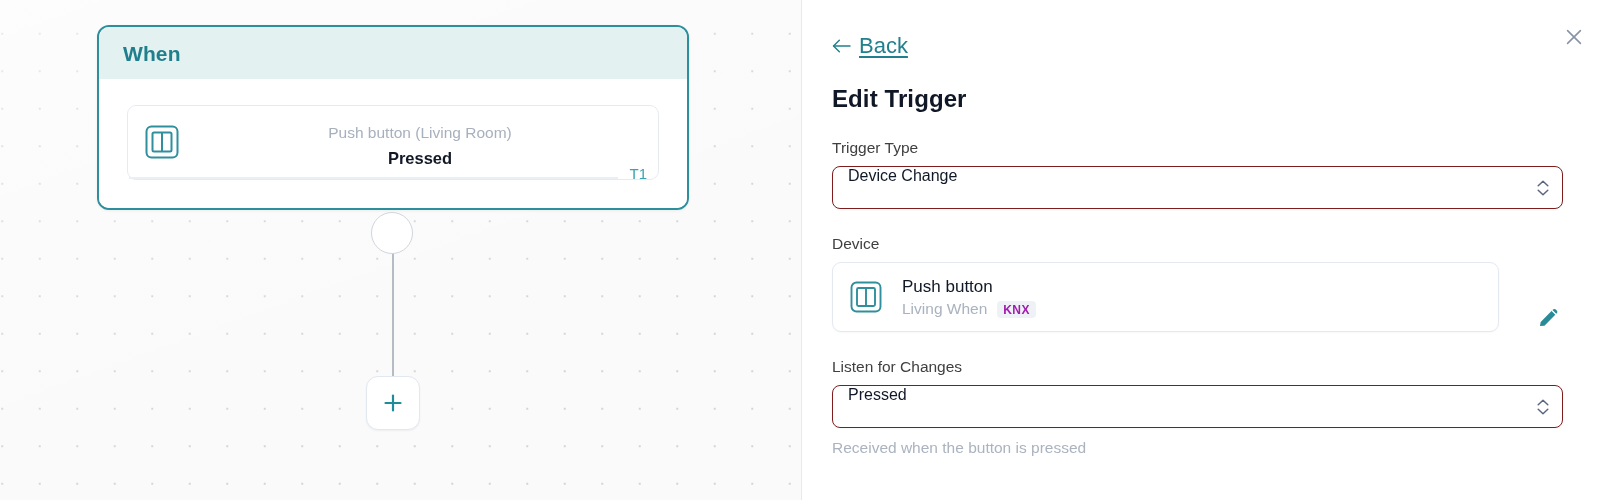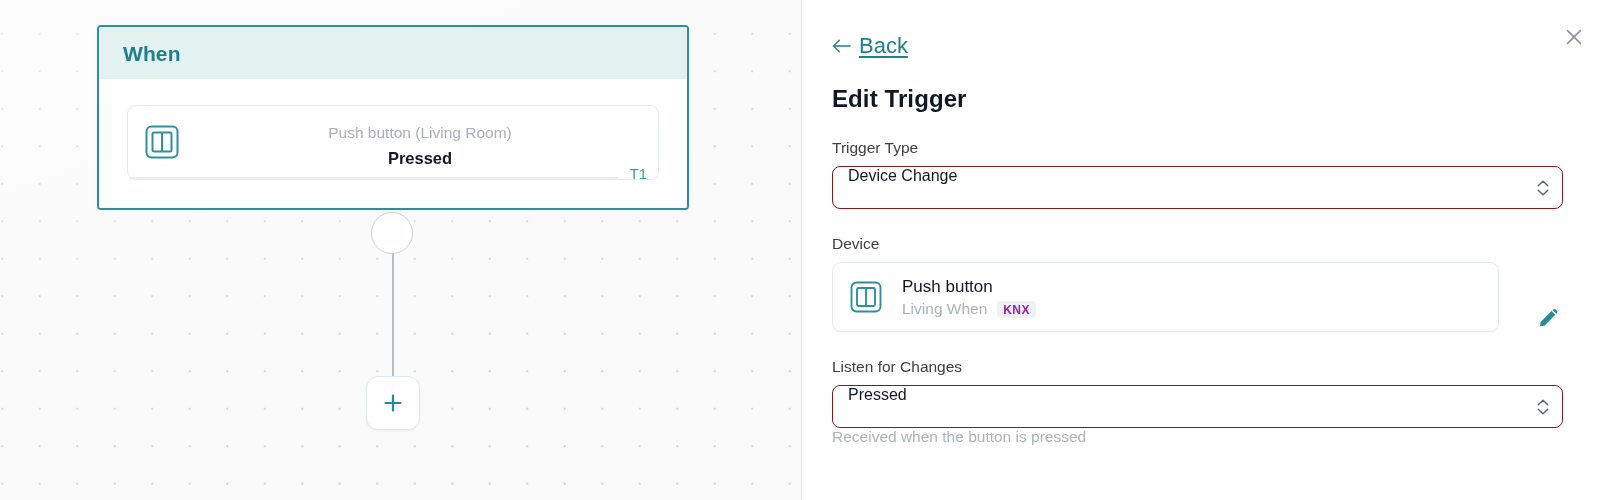--- a/index.html
+++ b/index.html
@@ -33,21 +33,21 @@
     background: linear-gradient(160deg, rgba(255,255,255,0.55) 0%, rgba(255,255,255,0.15) 40%, rgba(250,250,250,0) 75%);
     pointer-events: none;
   }
 
   
   .trigger-card {
     position: absolute;
     left: 97px; top: 25px;
     width: 592px;
     border: 2px solid #2d8f9b;
-    border-radius: 4px;
+    border-radius: 12px;
     background: #ffffff;
     box-shadow: 0 1px 3px rgba(16,24,40,0.06);
     overflow: hidden;
     z-index: 3;
   }
   .trigger-card-header {
     background: #e3f1f0;
     padding: 16px 24px 15px 24px;
   }
   .trigger-card-header-title {
@@ -246,20 +246,21 @@
   }
   .edit-device-btn {
     flex: 0 0 auto;
     width: 30px; height: 30px;
     display: flex; align-items: center; justify-content: center;
     cursor: pointer;
   }
   .help-text {
     color: #aab3bf;
     font-size: 15.5px;
+    margin-top: 11px;
   }
 </style>
 </head>
 <body>
 
 <div id="app">
 
   <div class="canvas">
     <div class="canvas-vignette"></div>
 

